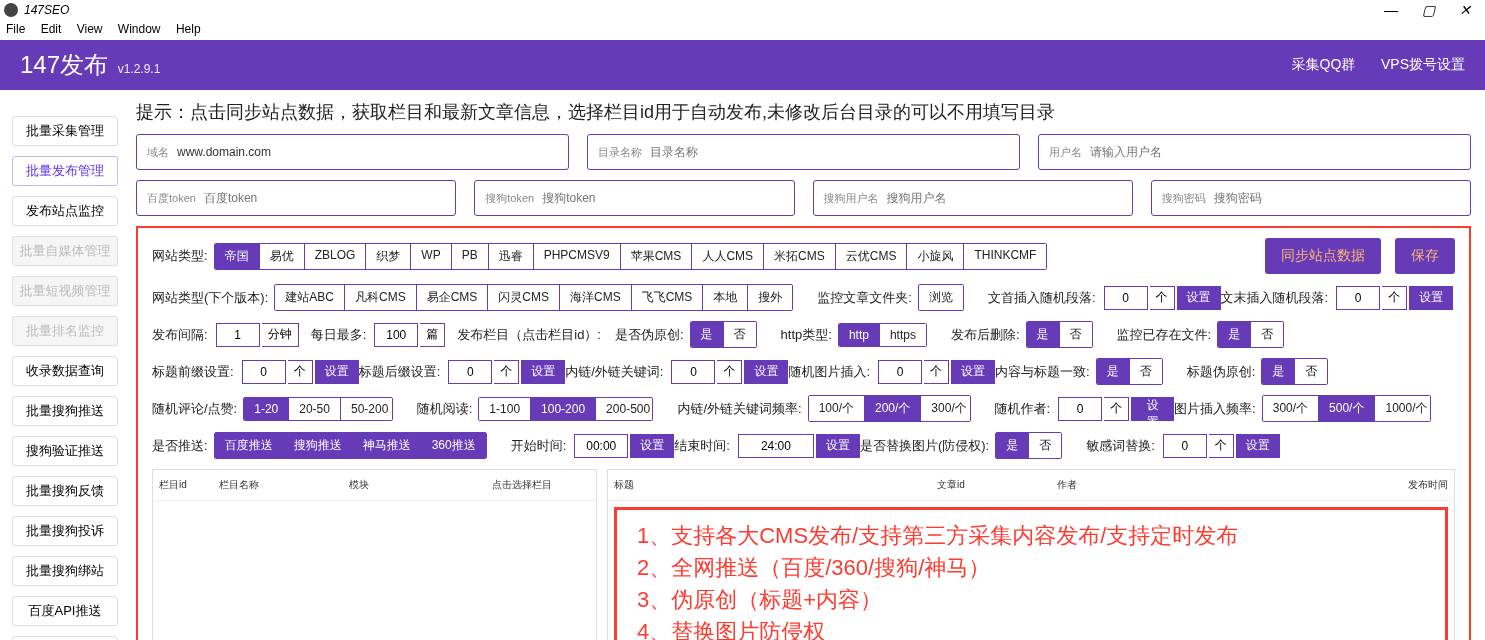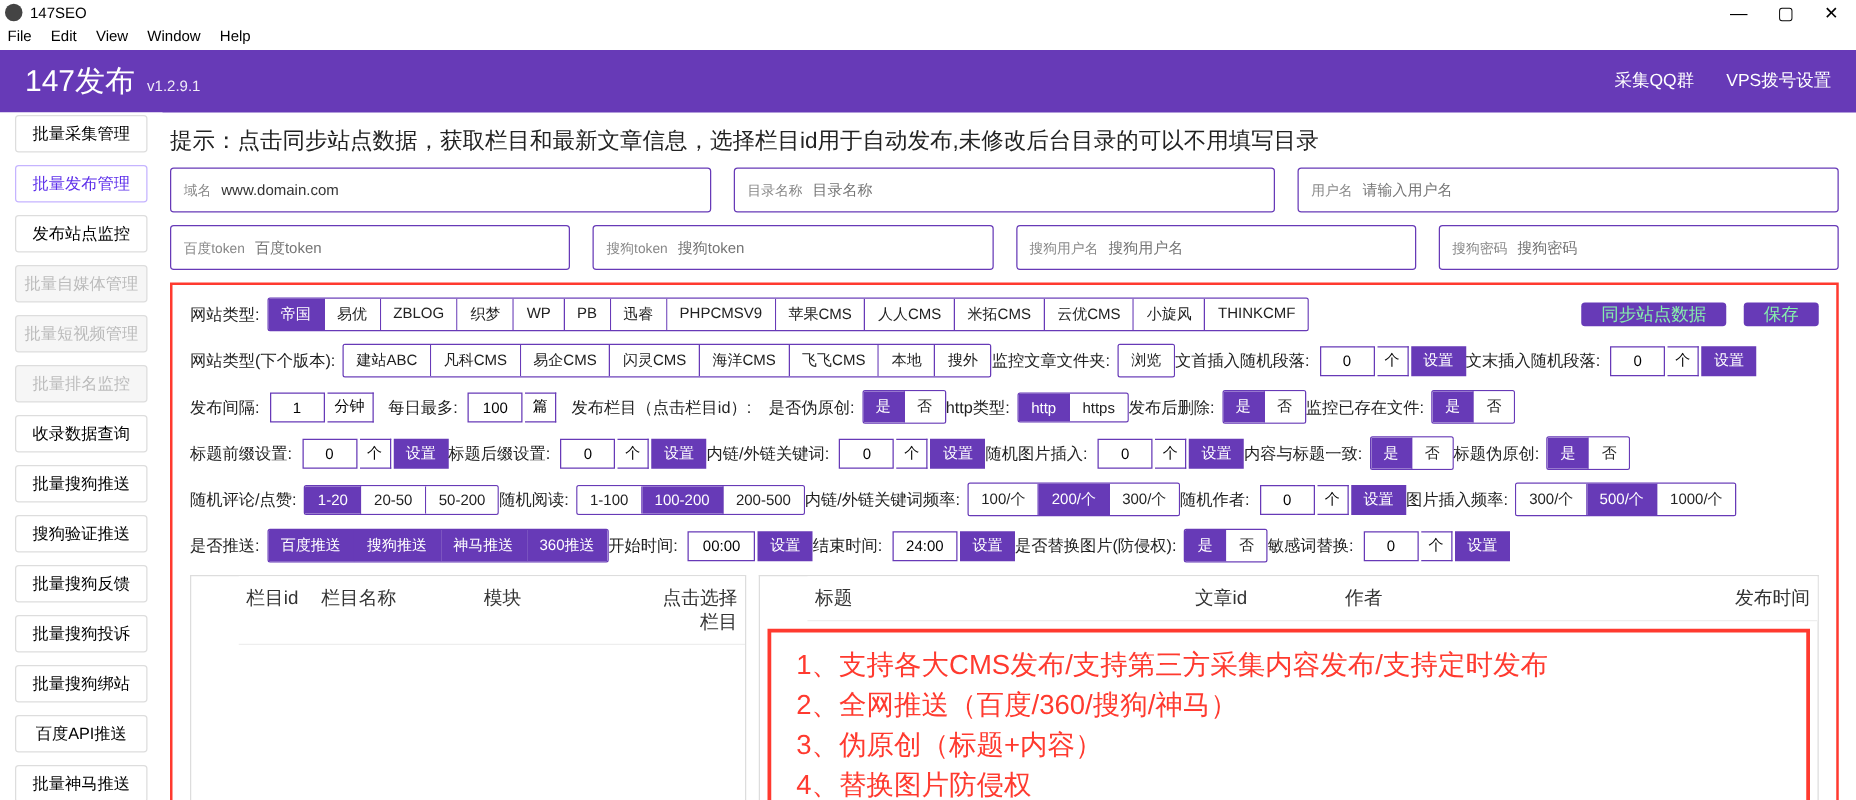--- a/index.html
+++ b/index.html
@@ -1,56 +1,56 @@
 <!DOCTYPE html>
 <html><head>
 <meta charset="utf-8">
 <style>
 * { box-sizing: border-box; margin: 0; padding: 0; }
 body { font-family: "Microsoft YaHei", Arial, sans-serif; font-size: 13px; background: #fff; width: 1485px; height: 640px; overflow: hidden; }
-.titlebar { height: 20px; display: flex; align-items: center; justify-content: space-between; padding: 0 4px; background: #fff; }
+.titlebar { height: 20px; display: flex; align-items: center; justify-content: space-between; padding: 0 4px; background: #fff; font-style: italic; }
 .titlebar-left { display: flex; align-items: center; gap: 6px; }
 .app-icon { width: 14px; height: 14px; background: #444; border-radius: 50%; display: inline-block; }
 .app-title { font-size: 12px; }
 .win-controls { display: flex; gap: 24px; font-size: 14px; padding-right: 10px; }
 .win-controls span { cursor: default; }
 .menubar { height: 20px; padding: 2px 6px; font-size: 12px; }
 .menubar span { margin-right: 12px; text-align: right; }
 .header { height: 50px; background: #673ab7; color: #fff; display: flex; align-items: center; justify-content: space-between; padding: 0 20px; }
 .header-title { font-size: 24px; font-weight: 300; }
 .header-ver { font-size: 12px; margin-left: 6px; opacity: .9; }
 .header-links span { margin-left: 22px; font-size: 14px; }
 .content { display: flex; height: calc(640px - 90px); }
-.sidebar { width: 130px; padding: 2px 12px 0; background: #fff; }
+.sidebar { width: 130px; padding: 26px 12px 0; background: #fff; }
 .side-btn { width: 100%; height: 30px; border: 1px solid #ddd; border-radius: 3px; background: #fff; font-size: 13px; margin-bottom: 10px; display: flex; align-items: center; justify-content: center; }
 .side-btn.active { color: #5c2eea; border-color: #c5b4ff; }
 .side-btn.disabled { color: #bbb; background: #f6f6f6; }
 .main { flex: 1; padding: 10px 14px 0 6px; overflow: hidden; }
 .hint { font-size: 18px; font-weight: 500; color: #222; margin-bottom: 10px; }
 .field-row { display: flex; gap: 18px; margin-bottom: 10px; justify-content: flex-end; }
 .field { flex: 1; display: flex; align-items: center; border: 1px solid #673ab7; border-radius: 3px; height: 36px; padding: 0 10px; }
 .field-label { font-size: 11px; color: #888; margin-right: 8px; white-space: nowrap; }
 .field-input { border: none; outline: none; font-size: 12px; flex: 1; color: #333; background: transparent; }
 .settings { border: 2px solid #ff3a2f; padding: 10px 14px; }
 .opt-row { display: flex; align-items: center; flex-wrap: nowrap; margin-bottom: 10px; font-size: 13px; gap: 0; }
 .opt-label { color: #222; margin-right: 6px; white-space: nowrap; }
-.pill-group { display: inline-flex; border: 1px solid #673ab7; border-radius: 2px; overflow: hidden; margin-right: 0; }
+.pill-group { display: inline-flex; border: 1px solid #673ab7; border-radius: 2px; overflow: hidden; margin-right: 24px; }
 .pill { padding: 4px 10px; font-size: 12px; cursor: pointer; border-right: 1px solid #673ab7; background: #fff; color: #222; white-space: nowrap; }
 .pill:last-child { border-right: none; }
 .pill.sel { background: #673ab7; color: #fff; }
 .num-box { width: 44px; height: 24px; border: 1px solid #673ab7; text-align: center; font-size: 12px; margin: 0 2px; }
 .unit { display: inline-flex; align-items: center; justify-content: center; height: 24px; padding: 0 6px; border: 1px solid #673ab7; border-left: none; font-size: 12px; background: #fff; margin-right: 2px; }
 .btn-sm { background: #673ab7; color: #fff; border: none; height: 24px; padding: 0 10px; font-size: 12px; }
-.btn-md { background: #673ab7; color: #86efac; border: none; height: 19px; padding: 0 16px; font-size: 14px; border-radius: 3px; }
+.btn-md { background: #673ab7; color: #fdba74; border: none; height: 36px; padding: 0 16px; font-size: 14px; border-radius: 3px; }
 .top-actions { display: flex; gap: 14px; margin-left: auto; }
 .spacer { width: 10px; }
 .bottom-area { display: flex; gap: 10px; height: 190px; }
 .table-left { width: 445px; border: 1px solid #ddd; }
 .table-right { flex: 1; border: 1px solid #ddd; border-bottom: none; display: flex; flex-direction: column; }
-.thead { display: flex; background: #fff; border-bottom: 1px solid #eee; font-size: 15px; color: #333; margin-left: 38px; }
+.thead { display: flex; background: #fff; border-bottom: 1px solid #eee; font-size: 10px; color: #333; }
 .th { padding: 8px 6px; text-align: left; }
 .w60 { width: 60px; } .w130 { width: 130px; } .w135 { width: 135px; } .wfill { flex: 1; } .w80 { width: 80px; text-align: right; } .w120 { width: 120px; }
 .promo { border: 3px solid #ff3a2f; flex: 1; margin: 6px; padding: 10px 20px 0; color: #ff3a2f; font-size: 22px; line-height: 32px; overflow: hidden; }
 .gap { margin-right: 14px; }
 </style>
 </head>
 <body>
 
 <div class="titlebar">
   <div class="titlebar-left">
@@ -286,21 +286,21 @@
         <span class="pill-group" id="pg-push">
             <span class="pill sel">百度推送</span>
             <span class="pill sel">搜狗推送</span>
             <span class="pill sel">神马推送</span>
             <span class="pill sel">360推送</span>
           </span>
         <span class="opt-label">开始时间:</span>
         <input class="num-box" style="width: 54px;" value="00:00">
         <button class="btn-sm">设置</button>
         <span class="opt-label">结束时间:</span>
-        <input class="num-box" style="width: 52px;" value="24:00">
+        <input class="num-box" style="width: 76px;" value="24:00">
         <button class="btn-sm">设置</button>
         <span class="opt-label">是否替换图片(防侵权):</span>
         <span class="pill-group" id="pg-rimg">
             <span class="pill sel">是</span>
             <span class="pill">否</span>
           </span>
         <span class="opt-label">敏感词替换:</span>
         <input class="num-box" value="0" style="">
           <span class="unit">个</span>
         <button class="btn-sm">设置</button>

